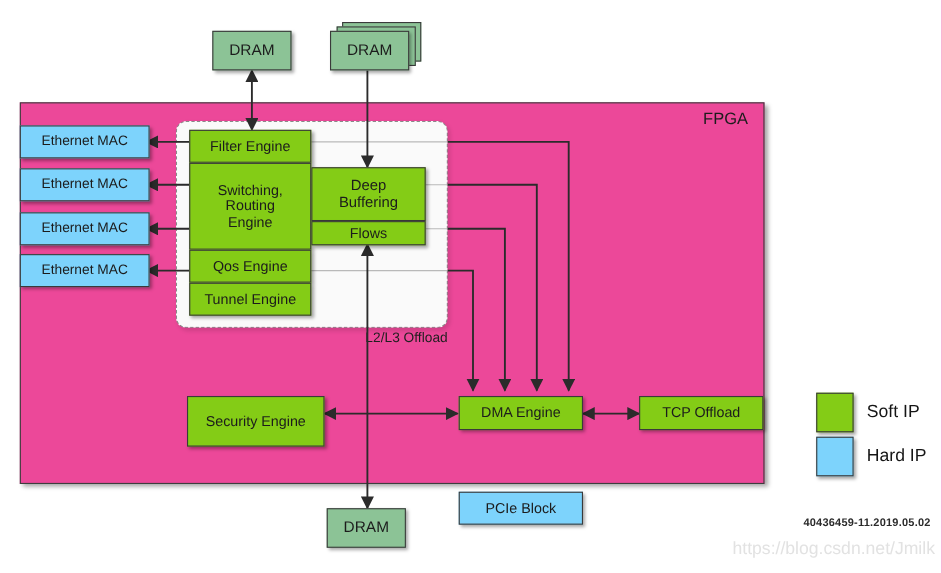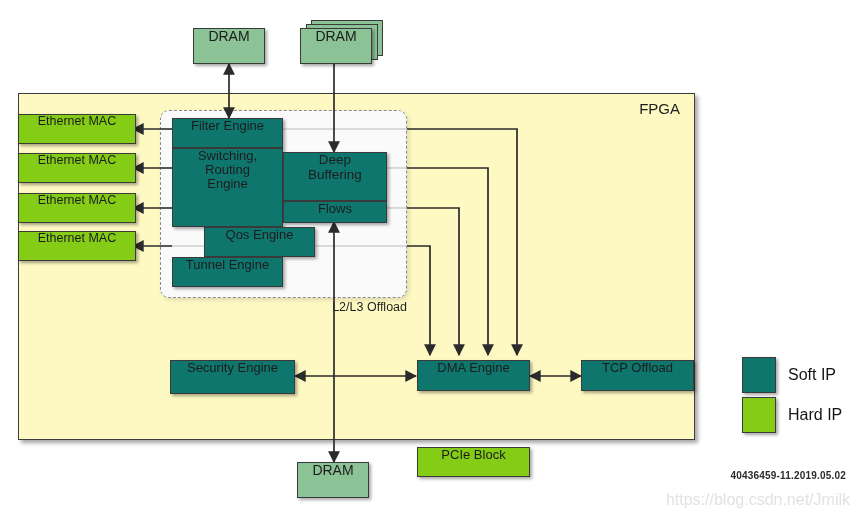--- a/index.html
+++ b/index.html
@@ -8,37 +8,37 @@
     background:#ffffff;
     font-family:"Liberation Sans","DejaVu Sans",sans-serif;
     position:relative;overflow:hidden;
   }
   #stage{position:absolute;left:0;top:0;width:856px;height:521px;}
 
   
   .blk{
     position:absolute;
     box-sizing:border-box;
-    display:flex;justify-content:center;
+    display:flex;align-items:center;justify-content:center;
     text-align:center;
     color:#1c1c1c;
     border:1.5px solid #3a3a3a;
     box-shadow:2px 2px 3px rgba(0,0,0,.35);
     line-height:1.08;
     white-space:pre-line;
   }
-  .soft{background:#0f766e;}
-  .hard{background:#84cc16;}
+  .soft{background:#84cc16;}
+  .hard{background:#7dd3fc;}
   .dram{background:#8cc396;}
 
   
   #fpga-panel{
     position:absolute;
     left:18px;top:93px;width:677px;height:347px;
-    background:#fef9c3;
+    background:#ec4899;
     border:1.5px solid #3d3d3d;
     box-shadow:3px 3px 4px rgba(0,0,0,.35);
     box-sizing:border-box;
   }
   #fpga-label{
     position:absolute;right:14px;top:6px;
     font-size:15px;color:#1c1c1c;
   }
 
   
@@ -164,36 +164,36 @@
   </div>
 
   <div class="blk soft" style="left:172px;top:118px;width:111px;height:30px;font-size:13px;">
     <span>Filter Engine</span>
   </div>
   <div class="blk soft" style="left:172px;top:148px;width:111px;height:79px;font-size:13px;">
     <span>Switching,
 Routing
 Engine</span>
   </div>
-  <div class="blk soft" style="left:172px;top:227px;width:111px;height:30px;font-size:13px;margin-left:32px;">
+  <div class="blk soft" style="left:172px;top:227px;width:111px;height:30px;font-size:13px;">
     <span>Qos Engine</span>
   </div>
   <div class="blk soft" style="left:172px;top:257px;width:111px;height:30px;font-size:13px;">
     <span>Tunnel Engine</span>
   </div>
 
   <div class="blk soft" style="left:283px;top:152px;width:104px;height:49px;font-size:13.5px;">
     <span>Deep
 Buffering</span>
   </div>
   <div class="blk soft" style="left:283px;top:201px;width:104px;height:22px;font-size:13px;">
     <span>Flows</span>
   </div>
 
-  <div class="blk soft" style="left:170px;top:360px;width:125px;height:34px;font-size:13px;">
+  <div class="blk soft" style="left:170px;top:360px;width:125px;height:46px;font-size:13px;">
     <span>Security Engine</span>
   </div>
   <div class="blk soft" style="left:417px;top:360px;width:113px;height:31px;font-size:13px;">
     <span>DMA Engine</span>
   </div>
   <div class="blk soft" style="left:581px;top:360px;width:113px;height:31px;font-size:13px;">
     <span>TCP Offload</span>
   </div>
   <div class="blk hard" style="left:417px;top:399px;width:113px;height:30px;font-size:13px;margin-top:48px;">
     <span>PCIe Block</span>

